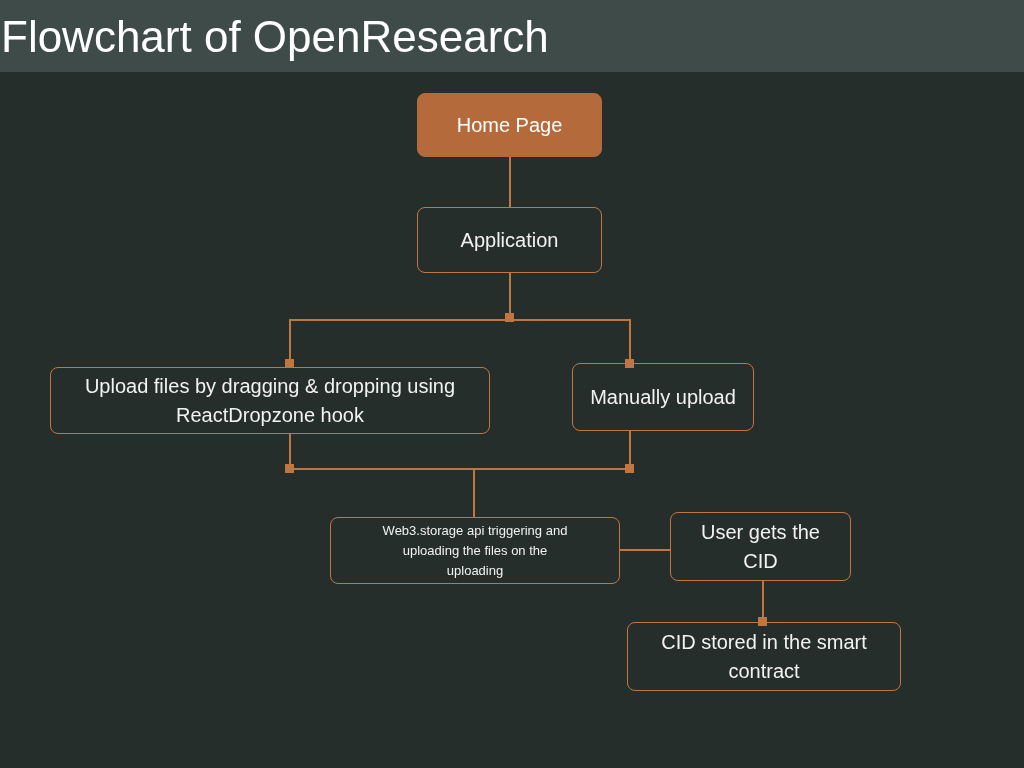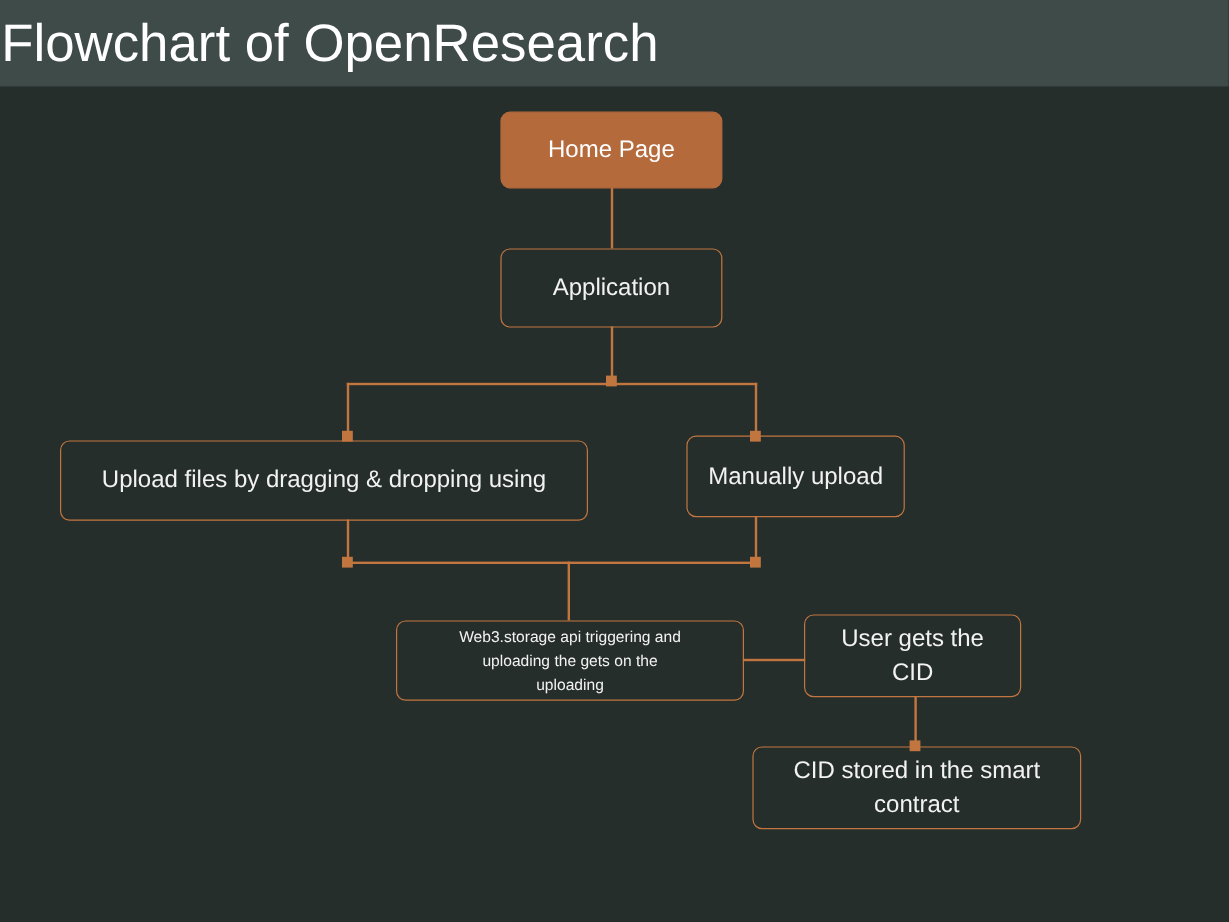--- a/index.html
+++ b/index.html
@@ -119,31 +119,32 @@
       <span class="label">Home Page</span>
     </div>
 
     <div class="node" style="left:417px; top:135px; width:185px; height:66px;">
       <span class="label">Application</span>
     </div>
 
     <div class="node" style="left:50px; top:295px; width:440px; height:67px;">
       <div>
         <span class="label">Upload files by dragging &amp; dropping using</span>
+        <span class="label">ReactDropzone hook</span>
       </div>
     </div>
 
     <div class="node" style="left:539px; top:291px; width:182px; height:68px;margin-left:33px;">
       <span class="label">Manually upload</span>
     </div>
 
     <div class="node small-text" style="left:330px; top:445px; width:290px; height:67px;">
       <div>
         <span class="label">Web3.storage api triggering and</span>
-        <span class="label">uploading the gets on the</span>
+        <span class="label">uploading the files on the</span>
         <span class="label">uploading</span>
       </div>
     </div>
 
     <div class="node" style="left:670px; top:440px; width:181px; height:69px;">
       <div>
         <span class="label">User gets the</span>
         <span class="label">CID</span>
       </div>
     </div>

